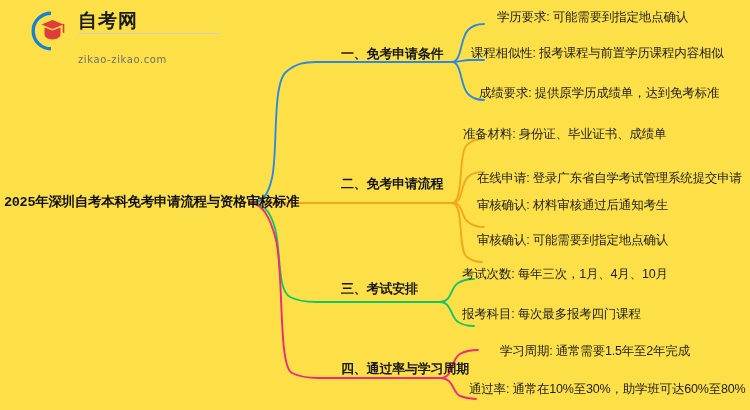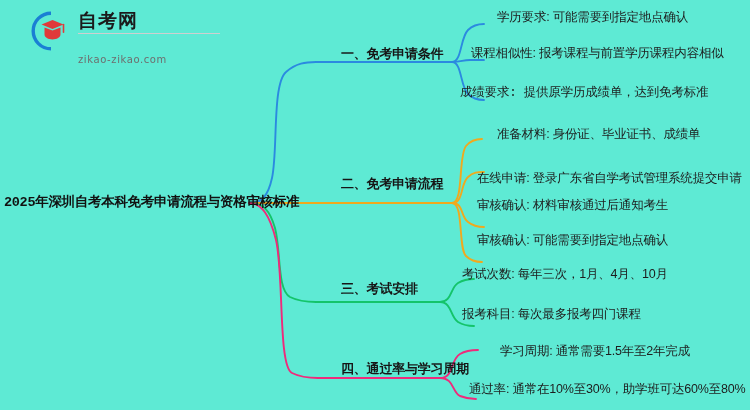--- a/index.html
+++ b/index.html
@@ -4,21 +4,21 @@
 <style>
   html, body {
     margin: 0;
     padding: 0;
     background: #ffffff;
   }
   #canvas {
     position: relative;
     width: 750px;
     height: 410px;
-    background: #5eead4;
+    background: #fde047;
     font-family: "Liberation Sans", "DejaVu Sans", sans-serif;
     overflow: hidden;
   }
   #wires {
     position: absolute;
     left: 0; top: 0;
     width: 750px; height: 410px;
     pointer-events: none;
   }
   .lbl {
@@ -136,23 +136,23 @@
 
   <div class="lbl root-label" style="left:4px; top:196px;">2025年深圳自考本科免考申请流程与资格审核标准</div>
 
   <div class="lbl branch-label" style="left:341px; top:47px;">一、免考申请条件</div>
   <div class="lbl branch-label" style="left:341px; top:177px;">二、免考申请流程</div>
   <div class="lbl branch-label" style="left:341px; top:282px;">三、考试安排</div>
   <div class="lbl branch-label" style="left:341px; top:362px;">四、通过率与学习周期</div>
 
   <div class="lbl leaf-label" style="left:497px; top:11px;">学历要求: 可能需要到指定地点确认</div>
   <div class="lbl leaf-label" style="left:471px; top:47px;">课程相似性: 报考课程与前置学历课程内容相似</div>
-  <div class="lbl leaf-label" style="left:460px; top:87px;font-family:Liberation Mono, monospace;">成绩要求: 提供原学历成绩单，达到免考标准</div>
+  <div class="lbl leaf-label" style="left:479px; top:87px;">成绩要求: 提供原学历成绩单，达到免考标准</div>
 
-  <div class="lbl leaf-label" style="left:497px; top:128px;">准备材料: 身份证、毕业证书、成绩单</div>
+  <div class="lbl leaf-label" style="left:463px; top:128px;">准备材料: 身份证、毕业证书、成绩单</div>
   <div class="lbl leaf-label" style="left:477px; top:172px;">在线申请: 登录广东省自学考试管理系统提交申请</div>
   <div class="lbl leaf-label" style="left:477px; top:199px;">审核确认: 材料审核通过后通知考生</div>
   <div class="lbl leaf-label" style="left:477px; top:234px;">审核确认: 可能需要到指定地点确认</div>
 
   <div class="lbl leaf-label" style="left:462px; top:268px;">考试次数: 每年三次，1月、4月、10月</div>
   <div class="lbl leaf-label" style="left:462px; top:308px;">报考科目: 每次最多报考四门课程</div>
 
   <div class="lbl leaf-label" style="left:500px; top:345px;">学习周期: 通常需要1.5年至2年完成</div>
   <div class="lbl leaf-label" style="left:469px; top:383px;">通过率: 通常在10%至30%，助学班可达60%至80%</div>
 

